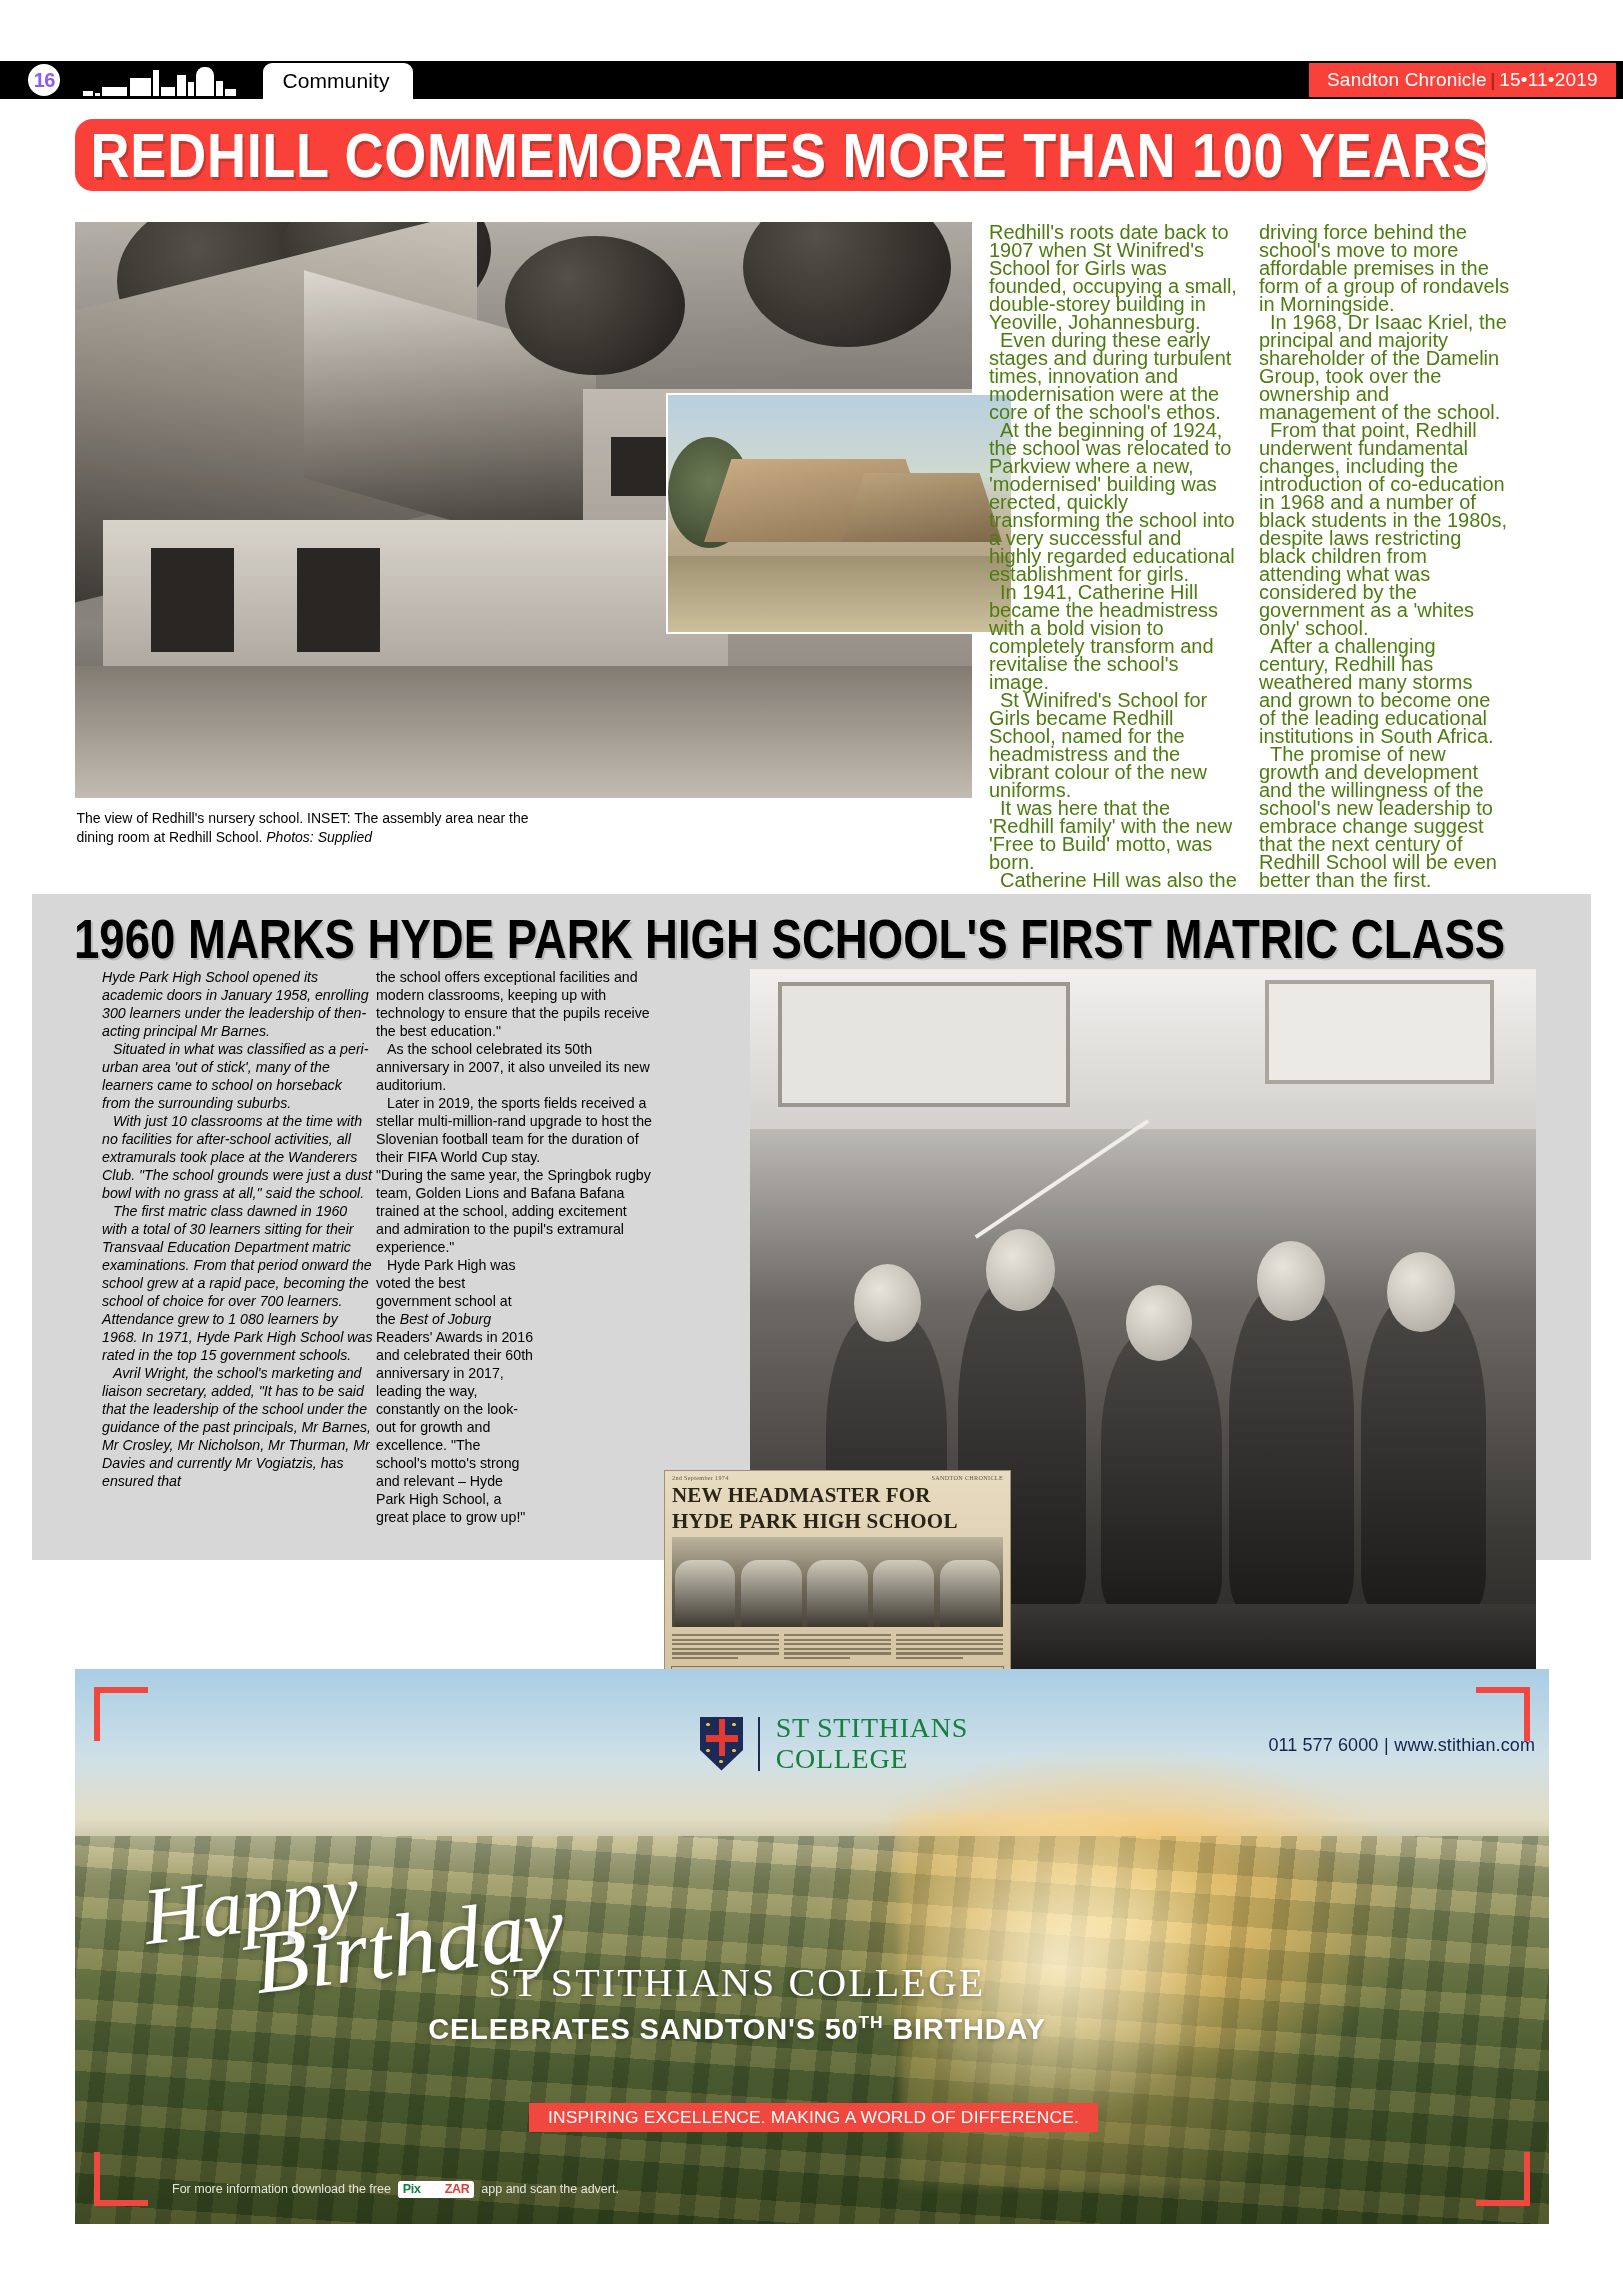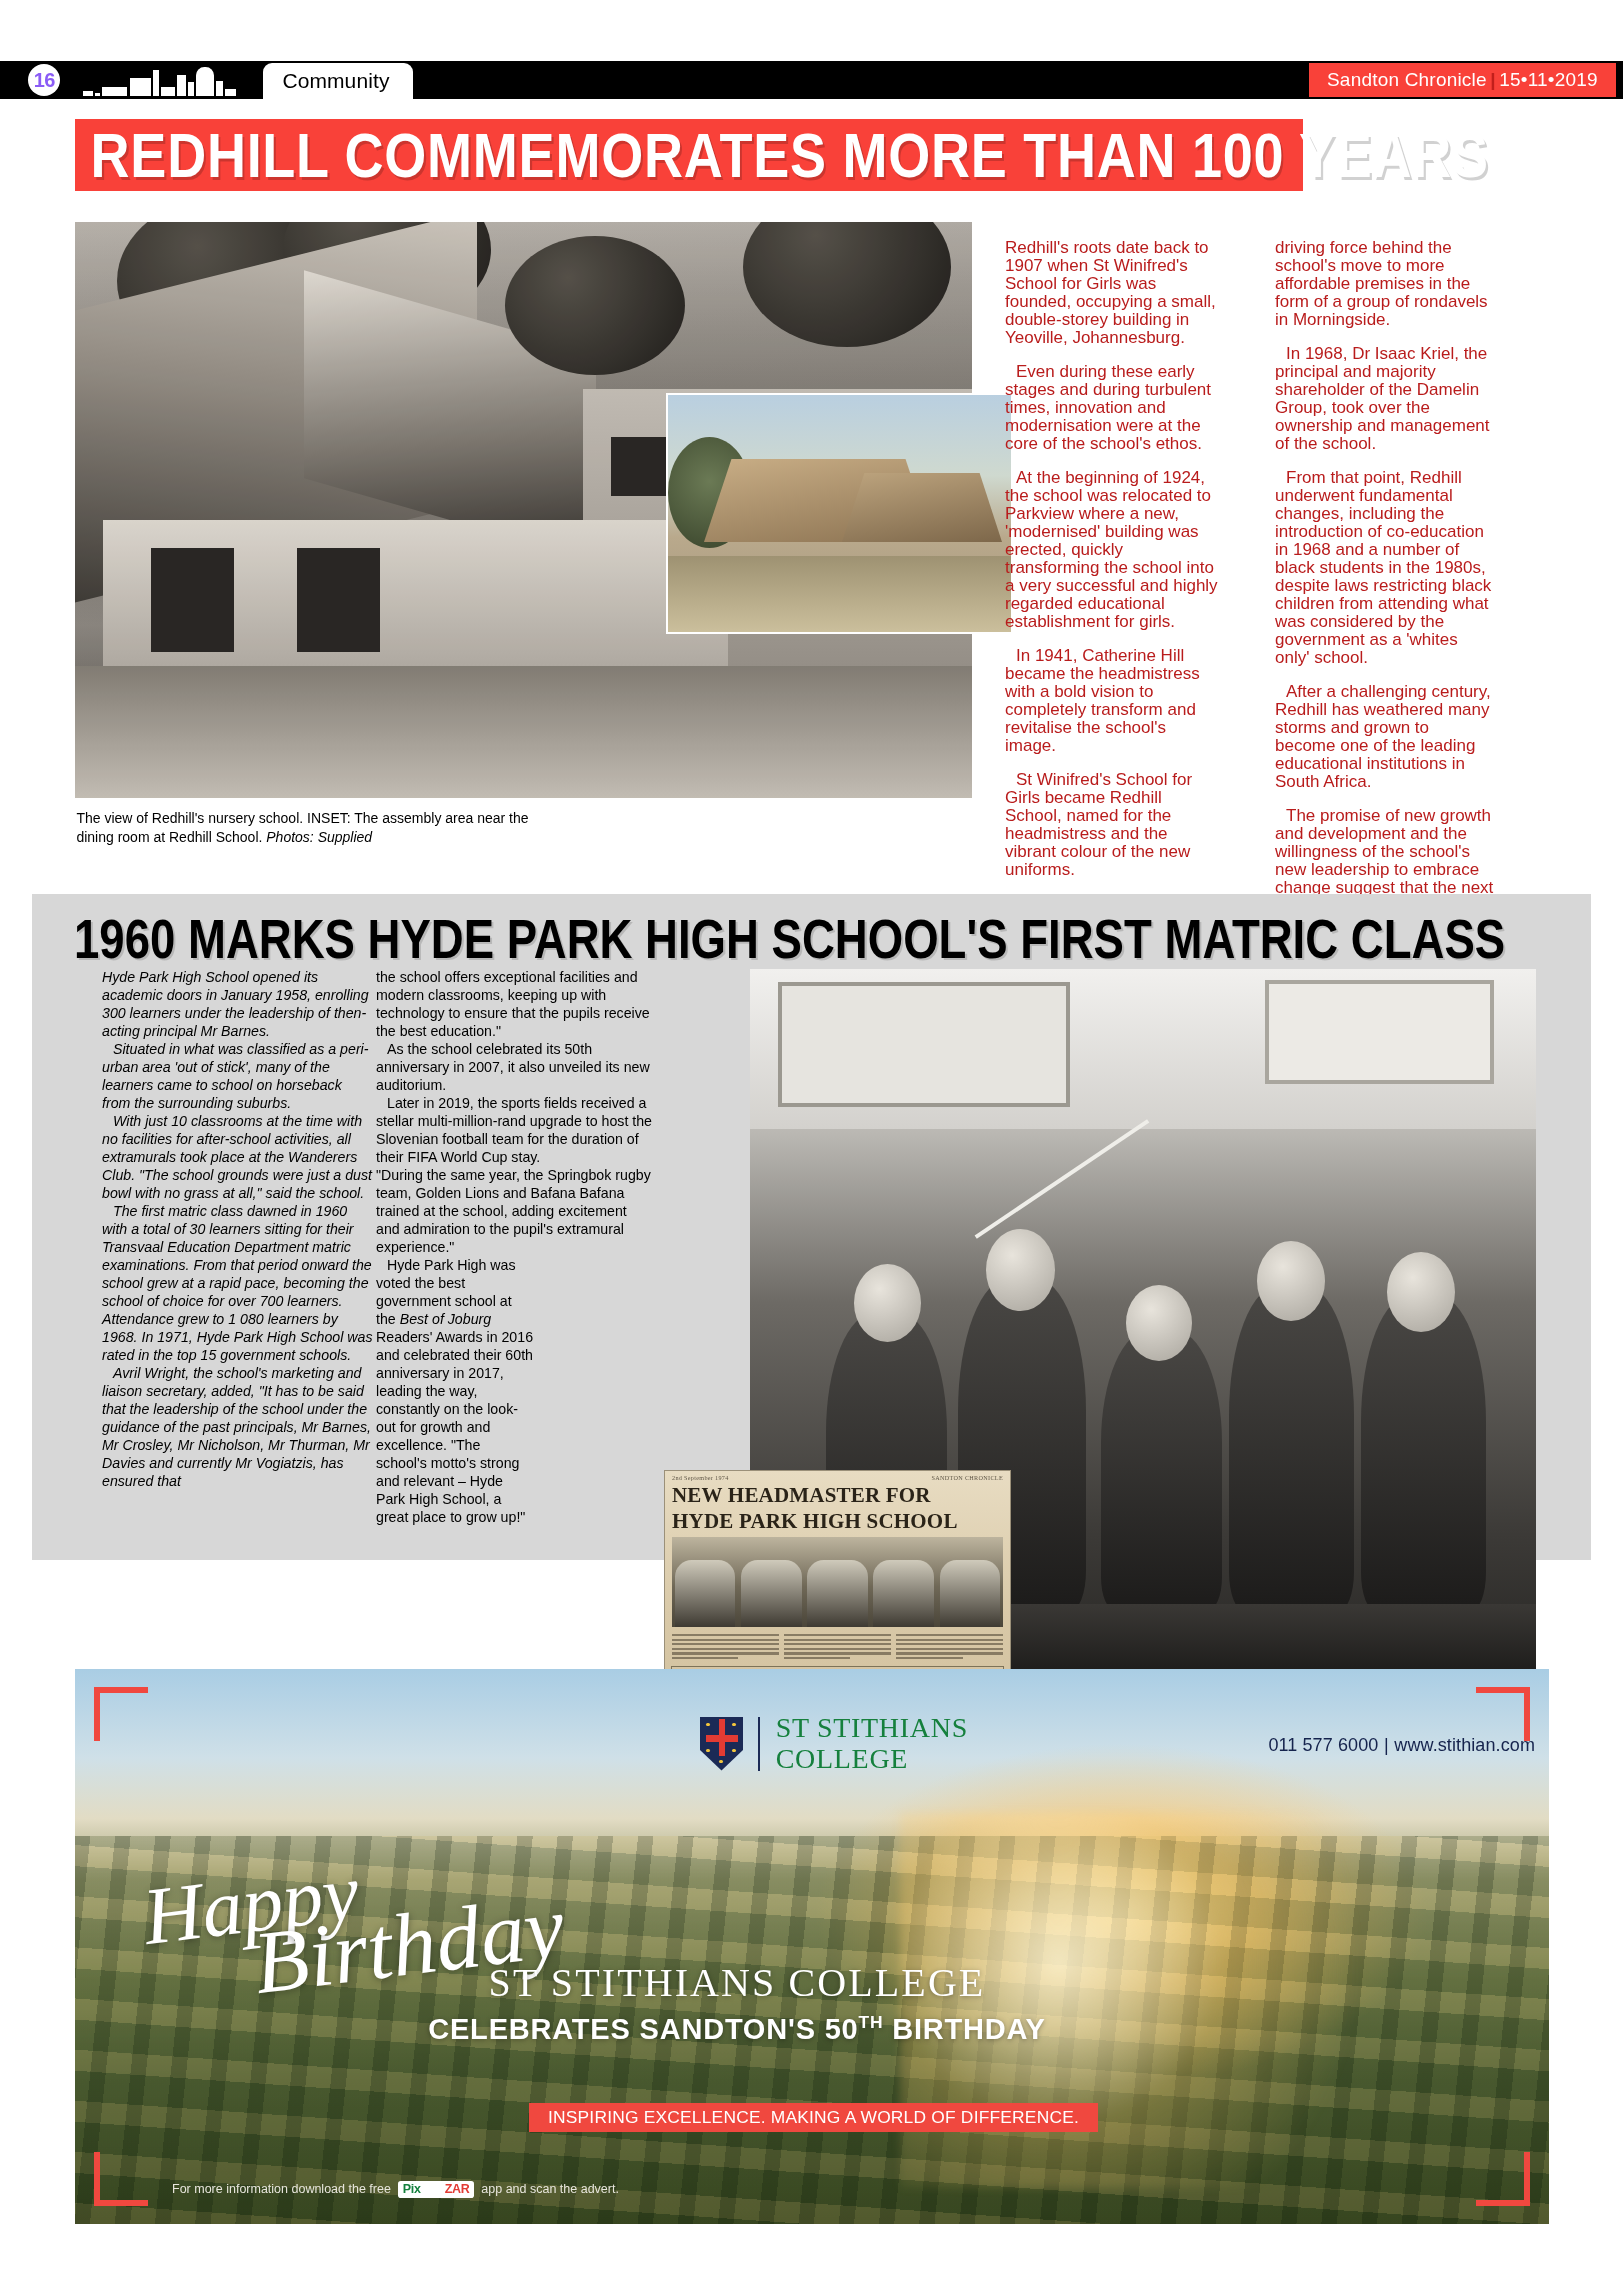--- a/index.html
+++ b/index.html
@@ -59,23 +59,23 @@
     background: #f94139; color: #ffffff;
     display: flex; align-items: center;
     padding: 0 18px; margin: 2.1px 8.3px 2.1px 0;
     font-size: 19px; letter-spacing: 0.2px; white-space: nowrap;
   }
   .masthead-date .pipe { color:#c11f1b; font-weight:bold; margin:0 3.5px; }
 
   
   .banner-red {
     position: absolute; left: 75px; top: 119px;
-    width: 1228px; height: 72px;
+    width: 1410px; height: 72px;
     background: #f94139;
-    display: flex; align-items: center;
+    display: flex; align-items: center; border-radius: 18px;
   }
   .banner-red h1 {
     color: #ffffff;
     font-family: "Liberation Sans", sans-serif;
     font-weight: bold;
     font-size: 53px;
     letter-spacing: 0.7px;
     transform: scaleX(1.02) scaleY(1.18);
     transform-origin: left center;
     padding-left: 15.3px;
@@ -159,22 +159,22 @@
 
   .caption-one {
     position: absolute; left: 1.4px; top: 587px; width: 486px;
     font-size: 14px; line-height: 19.4px; color: #000;
   }
   .caption-one em { font-style: italic; }
 
   .col-a1 { position: absolute; left: 914px; top: 1.4px;  width: 248px; }
   .col-a2 { position: absolute; left: 1184px; top: 1.4px;  width: 251px; }
   .body-col p {
-    font-size: 17px; line-height: 18px; color: #b91c1c;
-    text-indent: 11px; margin: 16px;
+    font-size: 20px; line-height: 18px; color: #4d7c0f;
+    text-indent: 11px; margin: 0;
   }
   .body-col p.first { text-indent: 0; }
 
   
   .article-two {
     position: absolute; left: 32px; top: 894px;
     width: 1559px; height: 666px;
     background: #d7d7d7;
   }
   .banner-black { position: absolute; left: 42px; top: 16.7px; width: 1479px; height: 54px; }

